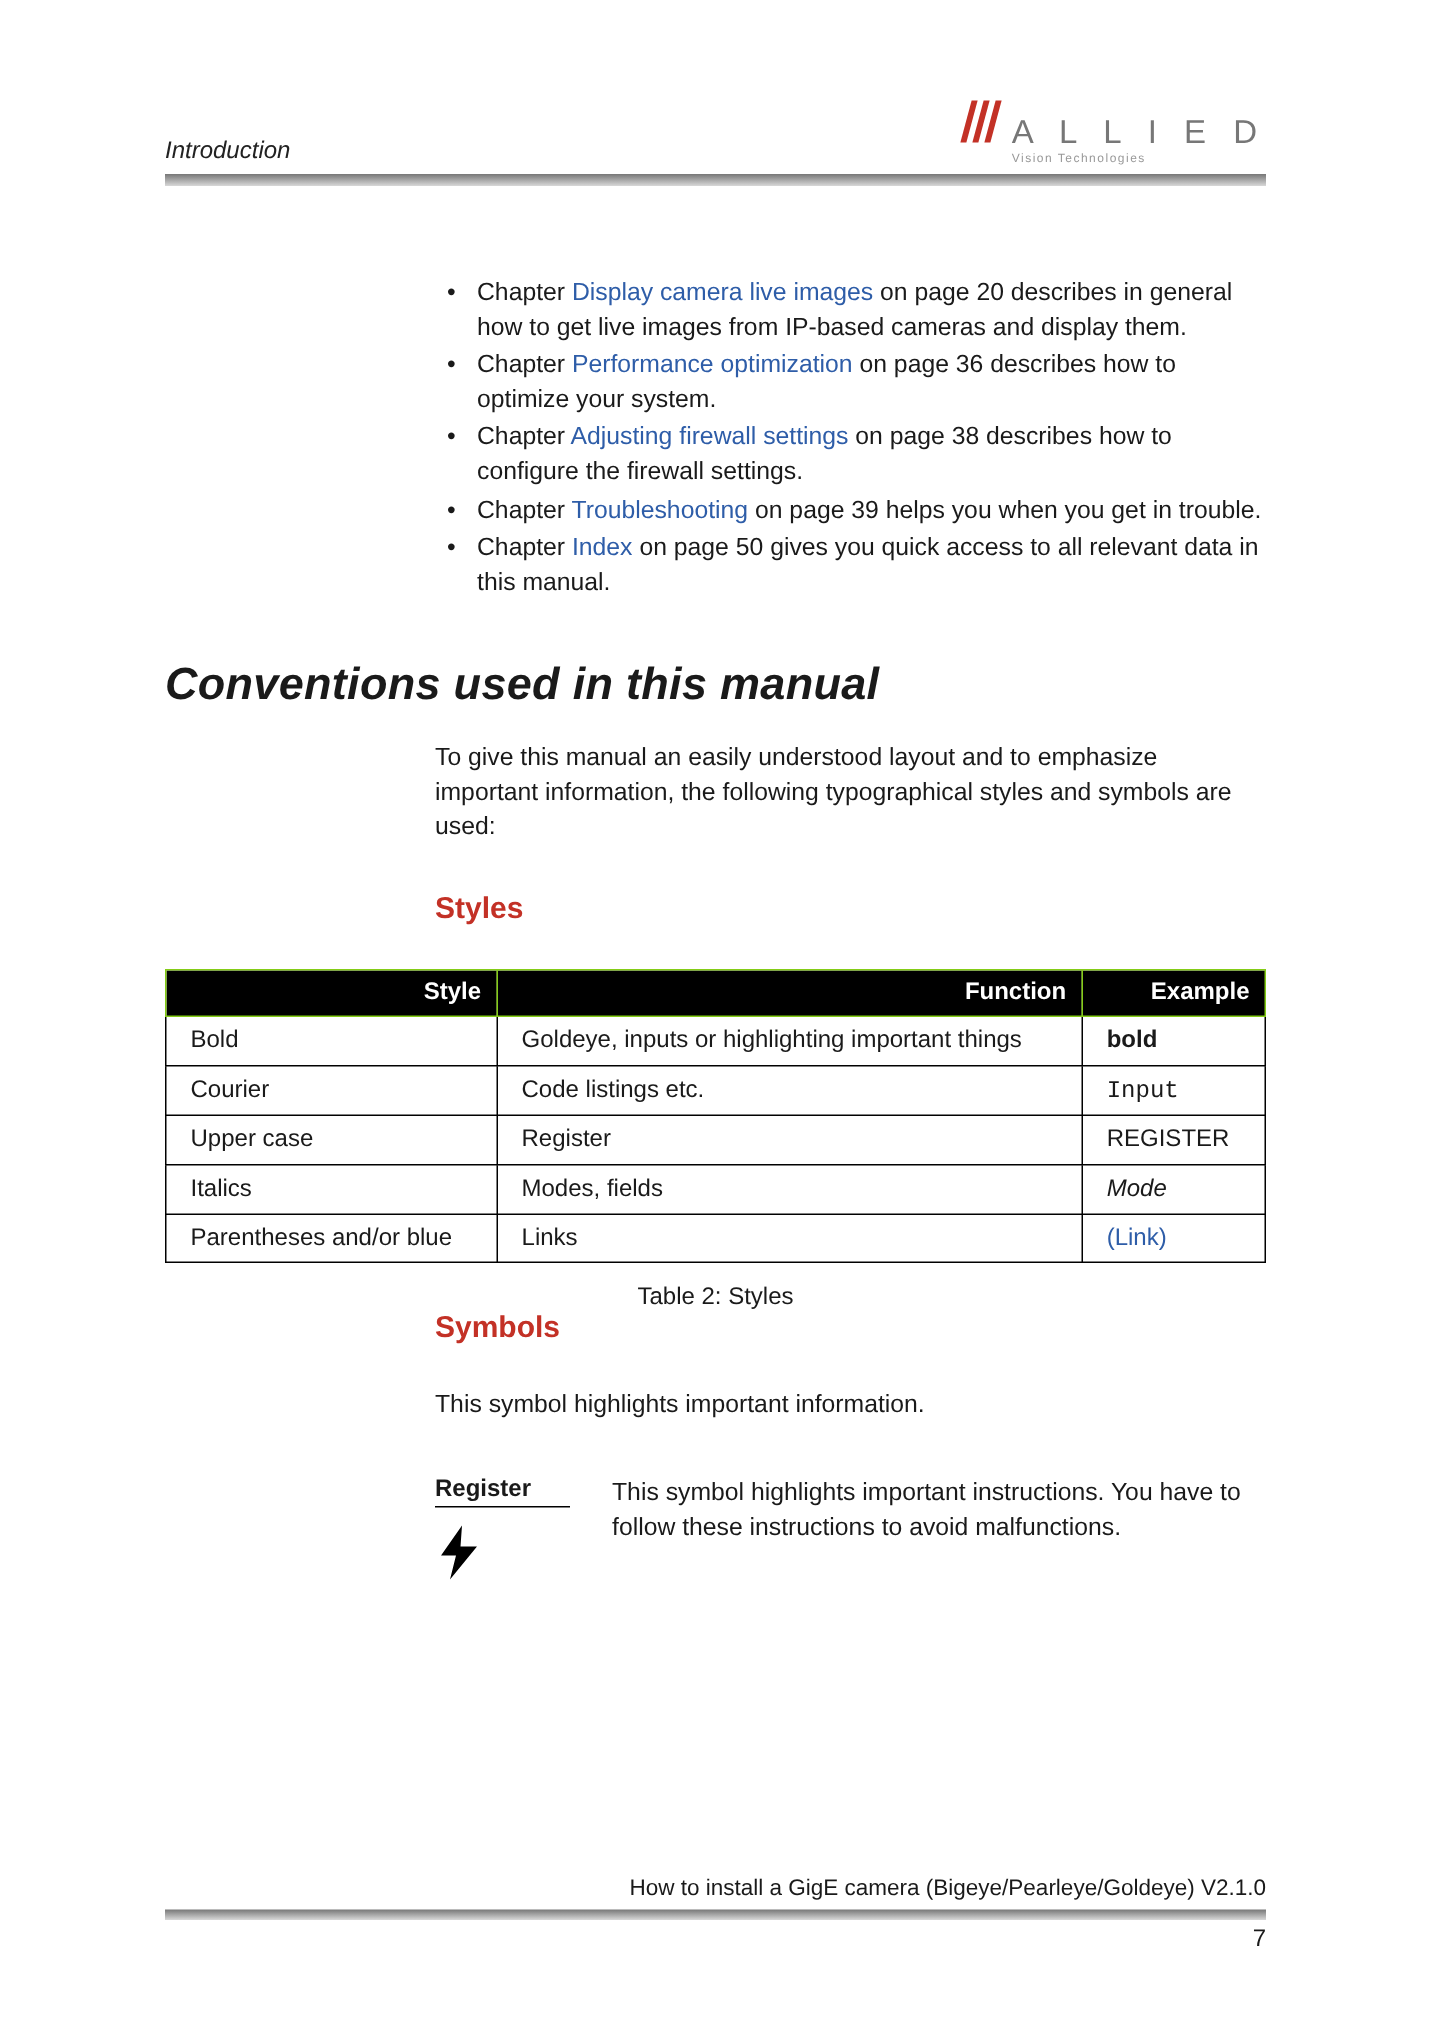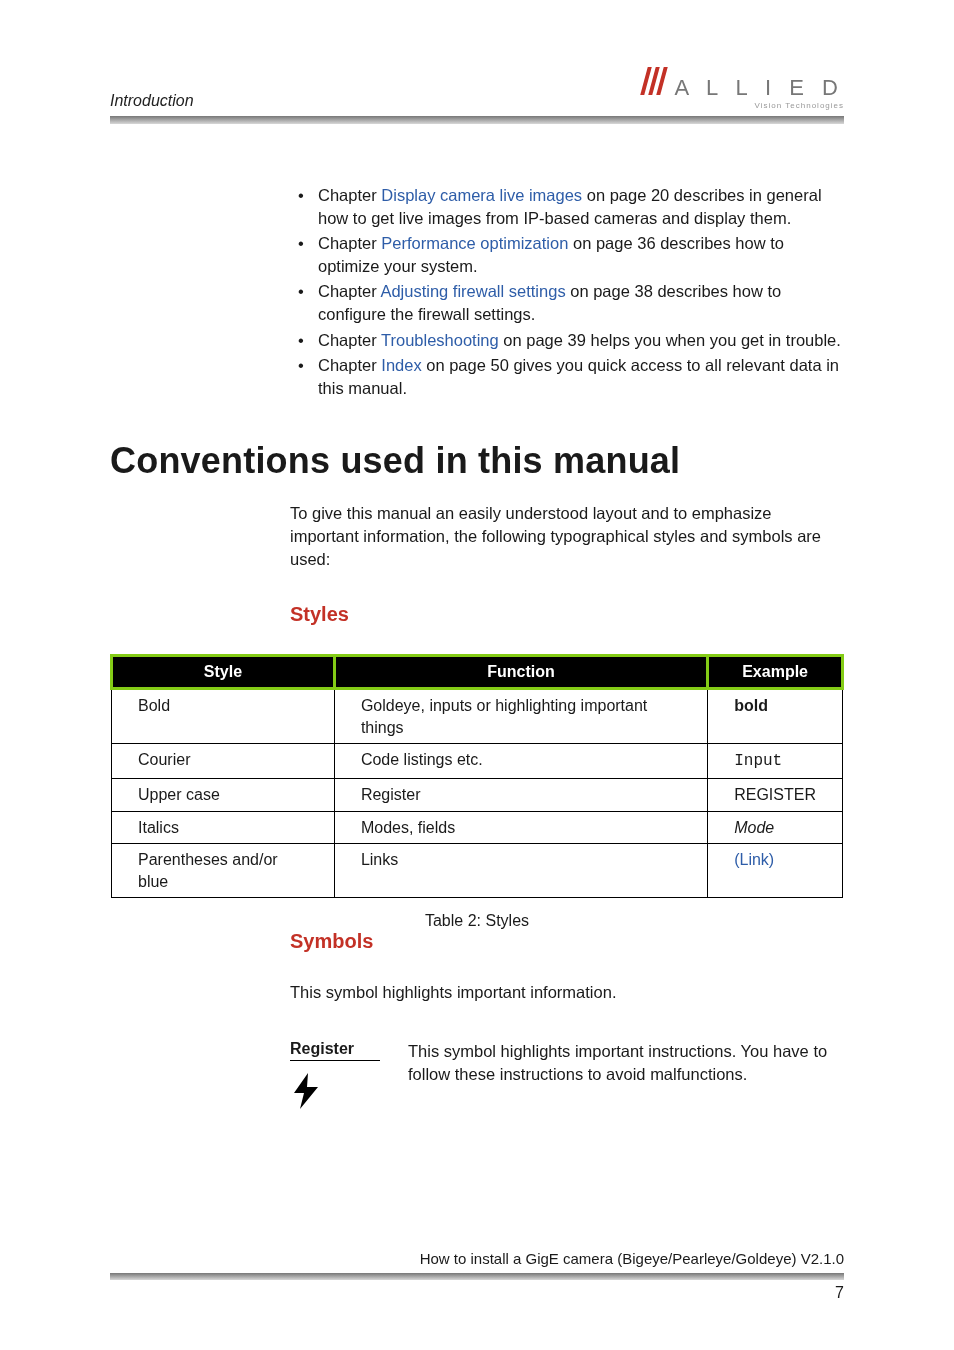--- a/index.html
+++ b/index.html
@@ -42,21 +42,21 @@
   }
   .logo-bars span {
     display: inline-block;
     width: 4px;
     height: 28px;
     background: #c33126;
   }
   .logo-text {
     display: flex;
     flex-direction: column;
-    align-items: flex-end;
+    align-items: flex-start;
   }
   .logo-top {
     font-size: 22px;
     letter-spacing: 6px;
     font-weight: 300;
     color: #777;
     line-height: 1;
   }
   .logo-sub {
     font-size: 8px;
@@ -89,23 +89,24 @@
   ul.bullets li::before {
     content: "•";
     position: absolute;
     left: 8px;
     top: 0;
   }
   .link { color: #2e5da8; }
   h1.section-title {
     font-family: Arial, sans-serif;
     font-weight: 900;
-    font-size: 36px;
+    font-size: 30px;
     margin: 20px 0 20px 0;
     letter-spacing: 0.2px;
+    font-style: italic;
   }
   .intro-para {
     font-size: 16.5px;
     line-height: 1.4;
     margin: 0 0 32px 0;
   }
   h2.subsection {
     font-family: Arial, sans-serif;
     font-weight: 900;
     font-size: 20px;
@@ -115,29 +116,29 @@
   
   table.styles {
     width: 100%;
     border-collapse: collapse;
     font-size: 16px;
     margin-bottom: 14px;
   }
   table.styles th {
     background: #000;
     color: #fff;
-    text-align: center;
+    text-align: right;
     font-weight: 700;
     padding: 6px 10px;
-    border: 3px solid #84cc16;
+    border: 1px solid #84cc16;
     margin-top: 36px;
   }
   table.styles td {
     border: 1px solid #000;
-    padding: 5px 26px;
+    padding: 5px 16px;
     vertical-align: top;
     line-height: 1.35;
   }
   .tbl-caption {
     text-align: center;
     font-size: 16px;
   }
   .ex-bold { font-weight: 700; }
   .ex-mono { font-family: "Courier New", monospace; }
   .ex-italic { font-style: italic; }

